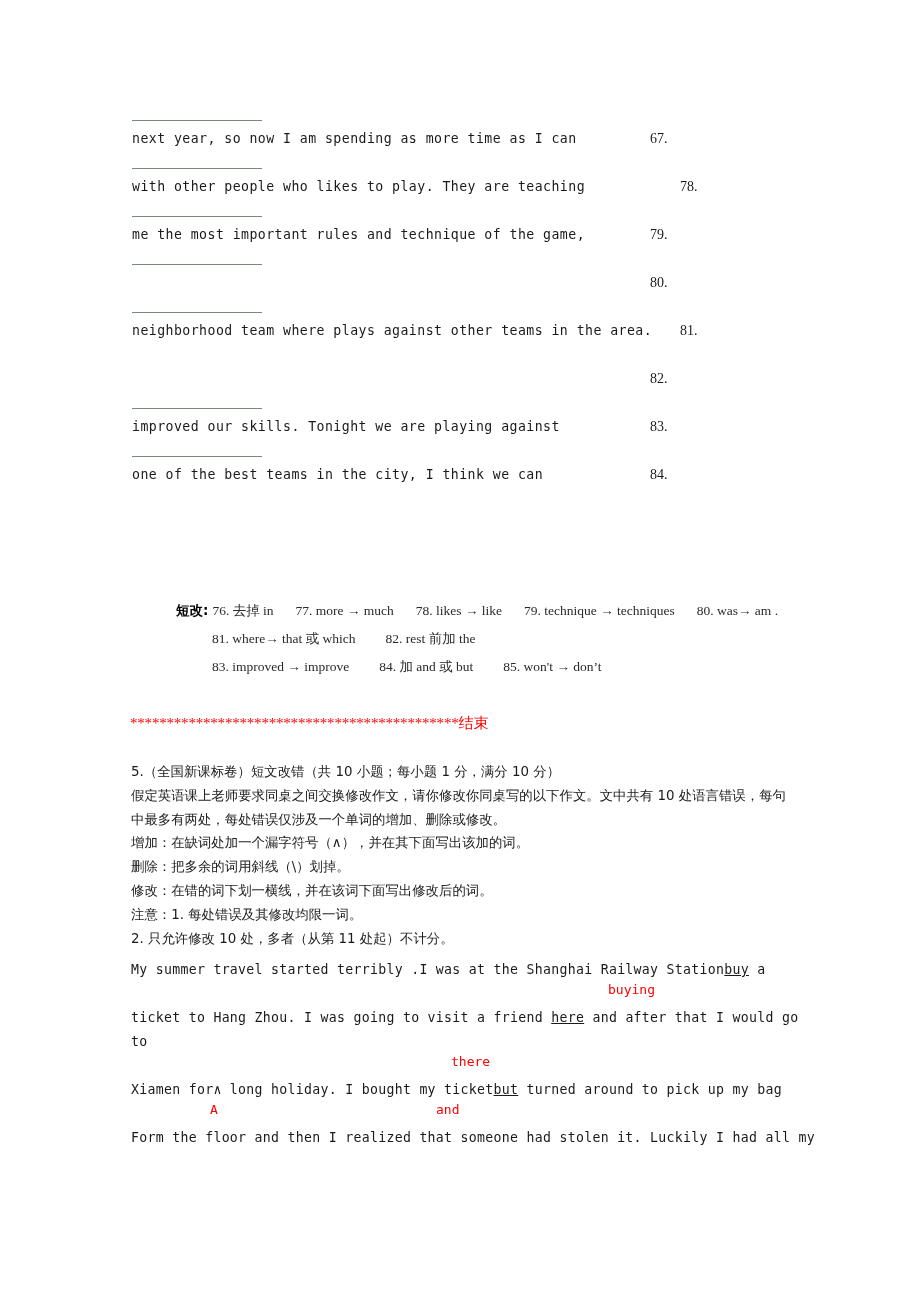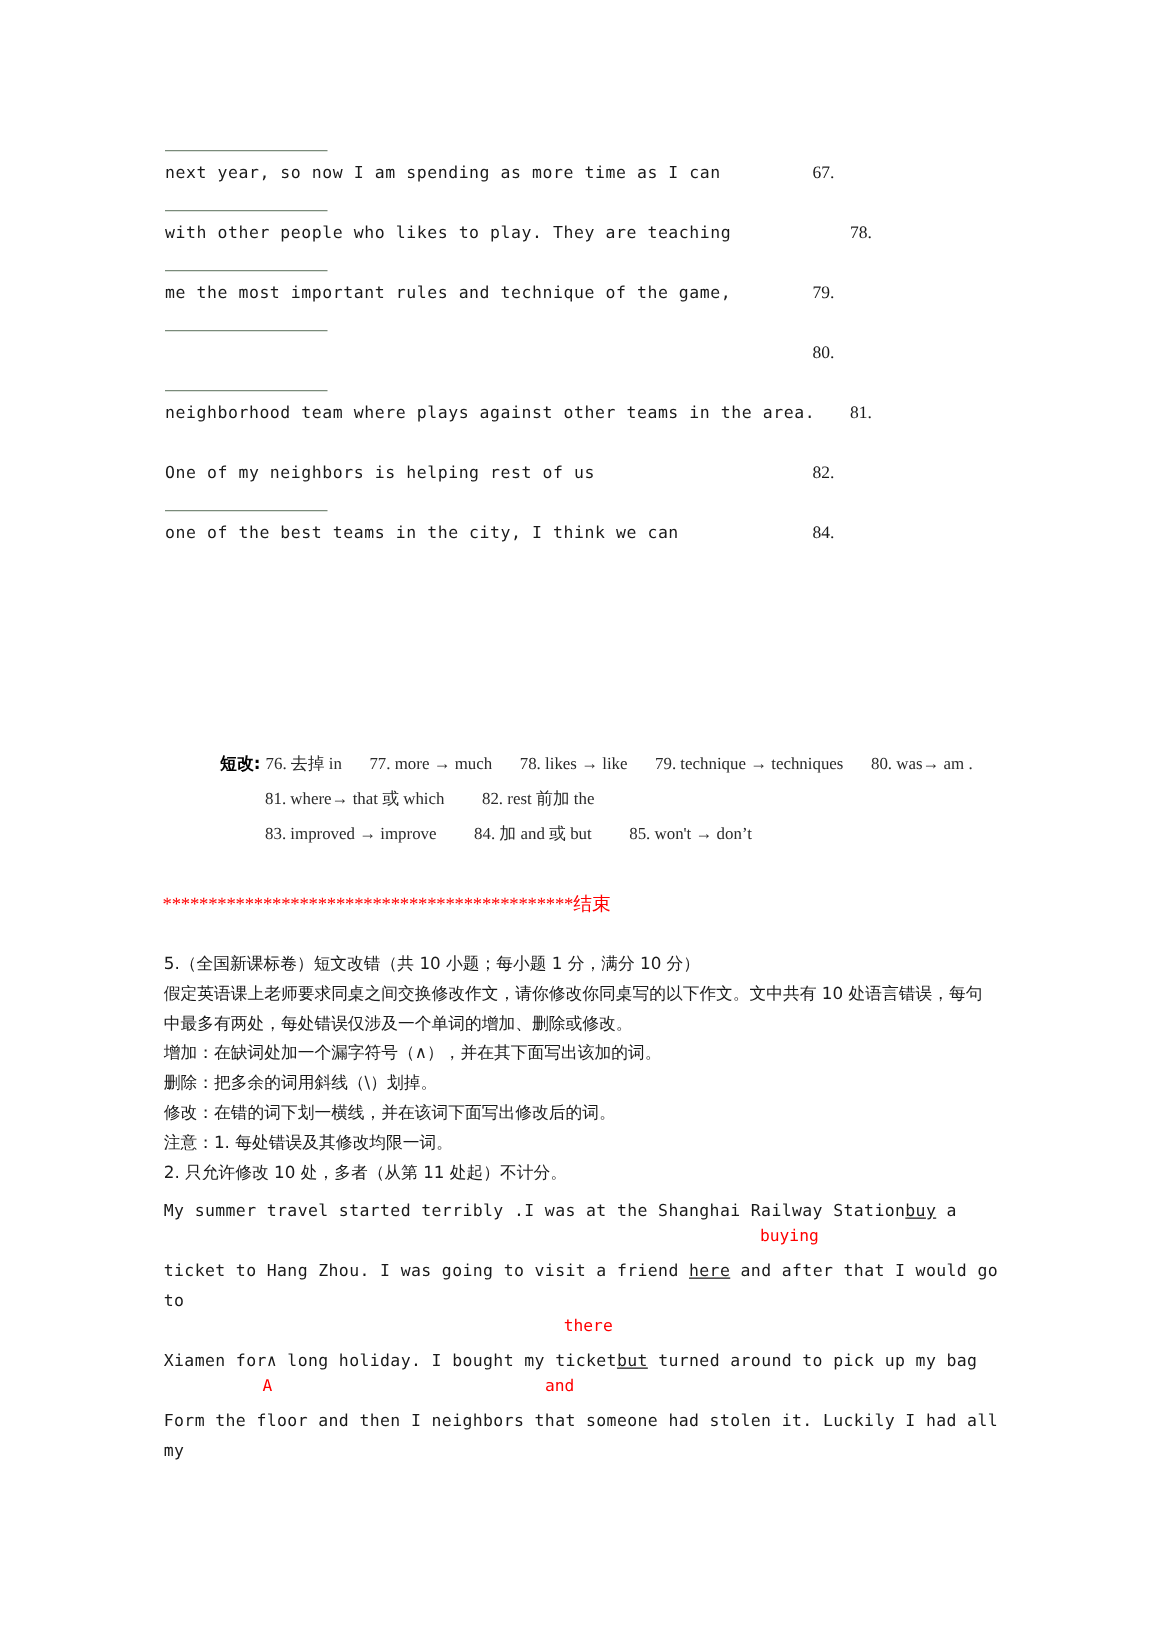--- a/index.html
+++ b/index.html
@@ -180,24 +180,28 @@
       <div class="ex-num c1">80.</div>
     </div>
 
     <div class="ex-row">
       <div class="ex-rule"></div>
       <div class="ex-text">neighborhood team where plays against other teams in the area.</div>
       <div class="ex-num c2">81.</div>
     </div>
 
     <div class="ex-row">
-      <div class="ex-text">One of my neighbors is helping rest of us</div>
       <div class="ex-num c1">82.</div>
     </div>
 
+    <div class="ex-row">
+      <div class="ex-rule"></div>
+      <div class="ex-text">improved our skills. Tonight we are playing against</div>
+      <div class="ex-num c1">83.</div>
+    </div>
 
     <div class="ex-row">
       <div class="ex-rule"></div>
       <div class="ex-text">one of the best teams in the city, I think we can</div>
       <div class="ex-num c1">84.</div>
     </div>
 
 
   </div>
 
@@ -241,18 +245,18 @@
       <div class="fix" style="left:320px; top:48px">there</div>
     </div>
 
     <div class="pass-row" style="height:48px">
       <div class="pass-text"><span>Xiamen for∧ long holiday. I bought my ticket</span><span class="u">but</span><span> turned around to pick up my bag</span></div>
       <div class="fix" style="left:79px; top:24px">A</div>
       <div class="fix" style="left:305px; top:24px">and</div>
     </div>
 
     <div class="pass-row">
-      <div class="pass-text">Form the floor and then I neighbors that someone had stolen it. Luckily I had all my</div>
+      <div class="pass-text">Form the floor and then I realized that someone had stolen it. Luckily I had all my</div>
     </div>
 
   </div>
 
 </div>
 
 </body></html>

